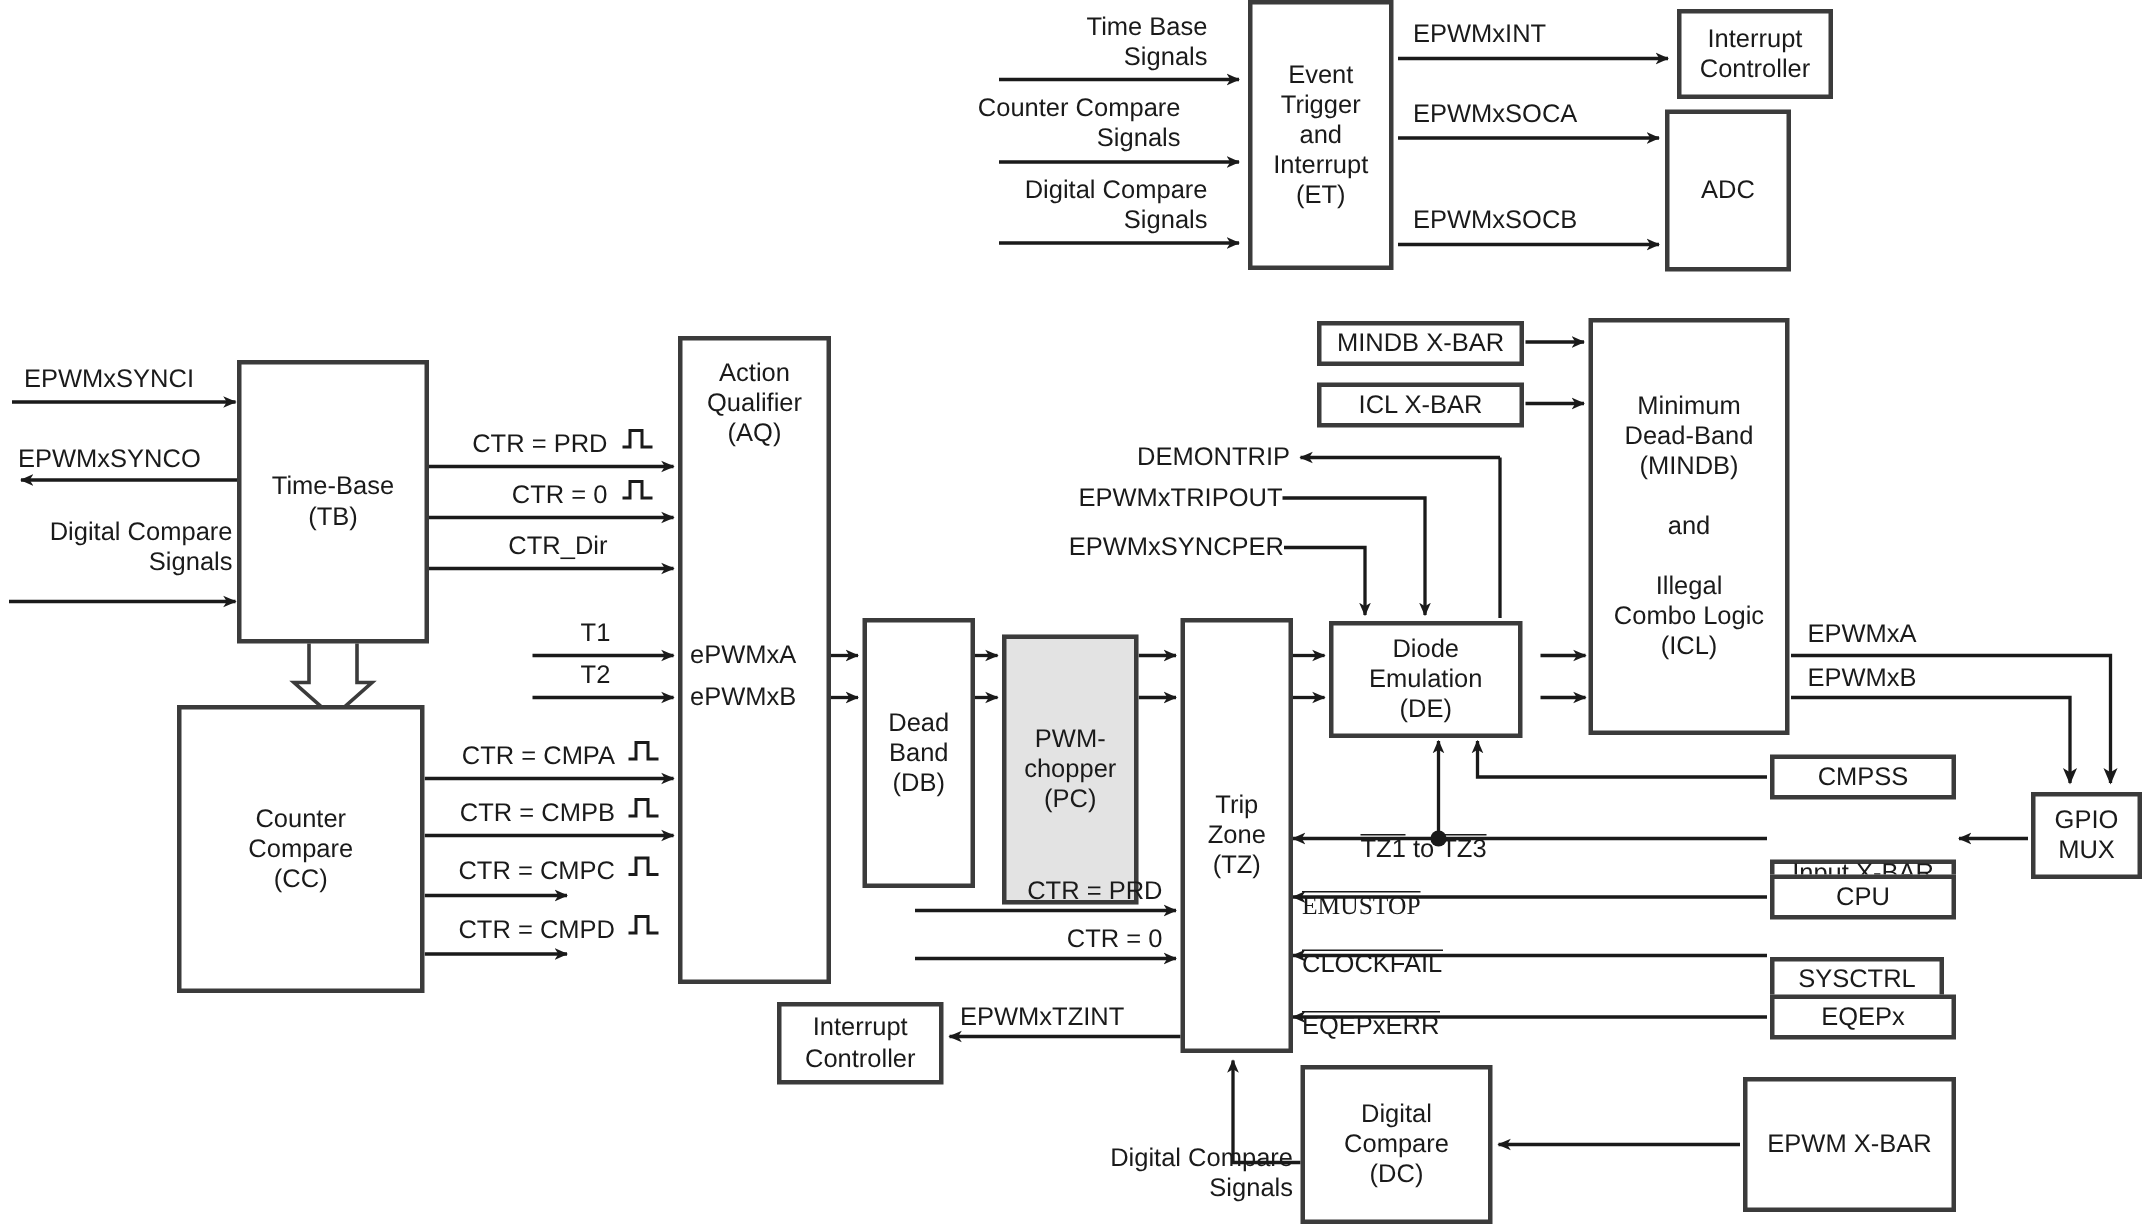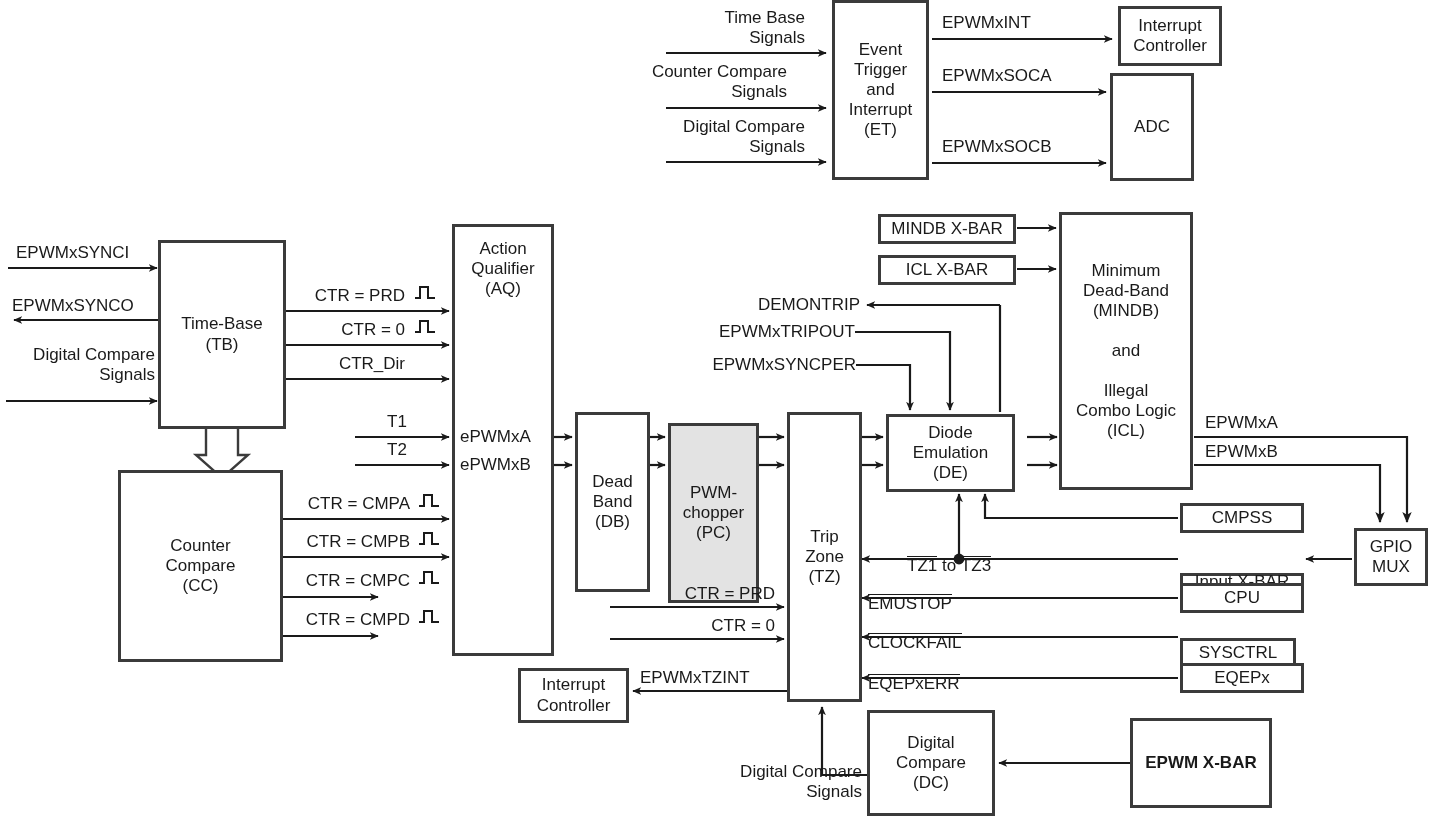--- a/index.html
+++ b/index.html
@@ -242,21 +242,21 @@
     <span class="lbl">Interrupt
 Controller</span>
   </div>
 
   <div class="box" style="left:867px;top:710px;width:128px;height:106px;">
     <span class="lbl">Digital
 Compare
 (DC)</span>
   </div>
 
-  <div class="box" style="left:1130px;top:718px;width:142px;height:90px;font-weight:bold;">
+  <div class="box" style="left:1162px;top:718px;width:142px;height:90px;">
     <span class="lbl">EPWM X-BAR</span>
   </div>
 
   <div class="lab r" style="left:600px;top:8px;width:205px;">Time Base
 Signals</div>
   <div class="lab r" style="left:582px;top:62px;width:205px;">Counter Compare
 Signals</div>
   <div class="lab r" style="left:600px;top:117px;width:205px;">Digital Compare
 Signals</div>
 
@@ -288,21 +288,21 @@
   <div class="lab r" style="left:630px;top:322px;width:225px;">EPWMxTRIPOUT</div>
   <div class="lab r" style="left:630px;top:355px;width:226px;">EPWMxSYNCPER</div>
 
   <div class="lab" style="left:1205px;top:413px;">EPWMxA</div>
   <div class="lab" style="left:1205px;top:442px;">EPWMxB</div>
 
   <div class="lab" style="left:868px;top:536px;margin-left:39px;">
     <span class="ovbar">TZ1</span><span> to </span><span class="ovbar">TZ3</span>
   </div>
 
-  <div class="lab" style="left:868px;top:574px;">
+  <div class="lab" style="left:868px;top:574px;font-family:Liberation Serif, serif;">
     <span class="ovbar">EMUSTOP</span>
   </div>
 
   <div class="lab" style="left:868px;top:613px;">
     <span class="ovbar">CLOCKFAIL</span>
   </div>
 
   <div class="lab" style="left:868px;top:654px;">
     <span class="ovbar">EQEPxERR</span>
   </div>

